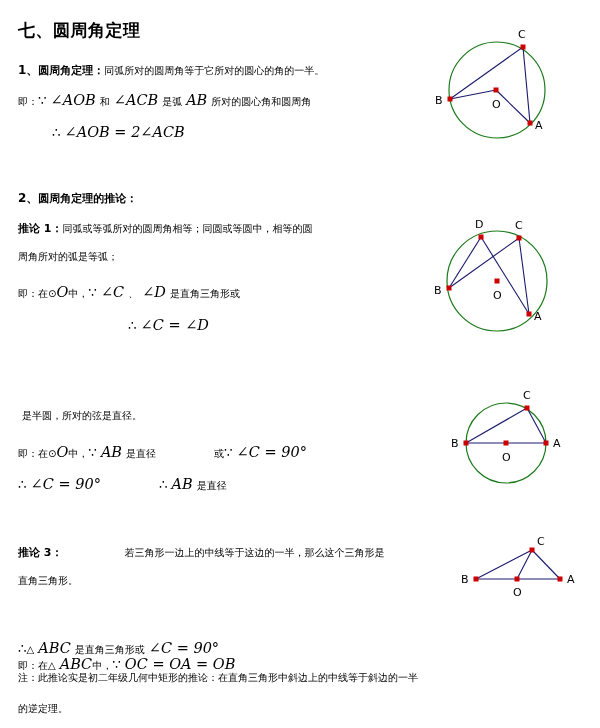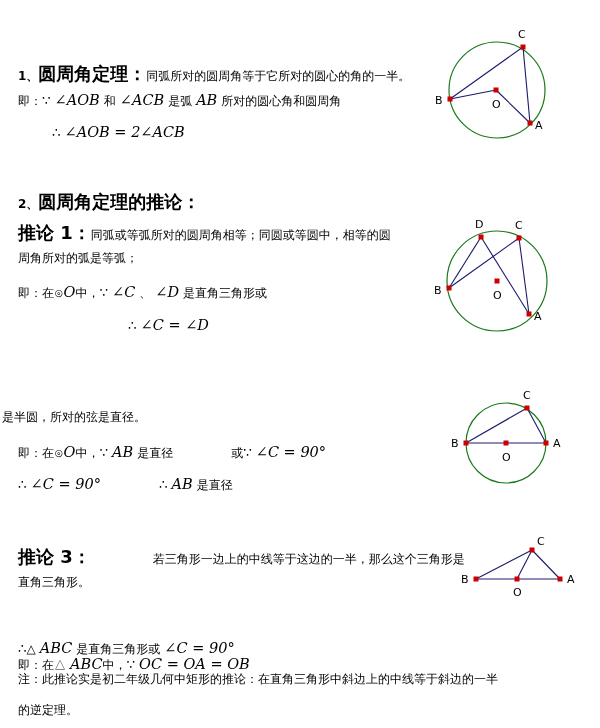--- a/index.html
+++ b/index.html
@@ -25,25 +25,24 @@
     white-space: nowrap;
     line-height: 1;
     color: #000000;
   }
   .title {
     font-size: 17px;
     font-weight: bold;
     letter-spacing: 0.5px;
   }
   .body-cn {
-    font-size: 12px;
-    font-family: Liberation Serif, serif;
+    font-size: 10px;
   }
   .bold-cn {
-    font-size: 18px;
+    font-size: 11px;
     font-weight: bold;
   }
   .small-num {
     font-size: 12px;
     font-weight: bold;
   }
   .math {
     font-family: "DejaVu Serif", "Liberation Serif", serif;
     font-style: italic;
     font-size: 14.5px;
@@ -70,20 +69,21 @@
     font-family: "DejaVu Sans", "Liberation Sans", sans-serif;
     font-size: 11px;
     fill: #000000;
   }
 </style>
 </head>
 <body>
 
 <div class="page">
 
+  <div class="txt title" style="left:18px; top:22px;">七、圆周角定理</div>
 
   <div class="line-row" style="left:18px; top:62px;">
     <span class="small-num">1、</span>
     <span class="bold-cn">圆周角定理：</span>
     <span class="body-cn">同弧所对的圆周角等于它所对的圆心的角的一半。</span>
   </div>
 
   <div class="line-row" style="left:18px; top:92px;">
     <span class="body-cn">即：</span>
     <span class="sym">∵</span>
@@ -132,21 +132,21 @@
     <span class="gap-sm"></span>
     <span class="body-cn">是直角三角形或</span>
   </div>
 
   <div class="line-row" style="left:128px; top:317px;">
     <span class="sym">∴</span>
     <span class="gap-sm"></span>
     <span class="math">∠C = ∠D</span>
   </div>
 
-  <div class="txt body-cn" style="left:2px; top:411px;">是半圆，所对的弦是直径。</div>
+  <div class="txt body-cn" style="left:22px; top:411px;">是半圆，所对的弦是直径。</div>
 
   <div class="line-row" style="left:18px; top:444px;">
     <span class="body-cn">即：在⊙</span>
     <span class="math">O</span>
     <span class="body-cn">中，</span>
     <span class="sym">∵</span>
     <span class="gap-sm"></span>
     <span class="math">AB</span>
     <span class="gap-sm"></span>
     <span class="body-cn">是直径</span>

